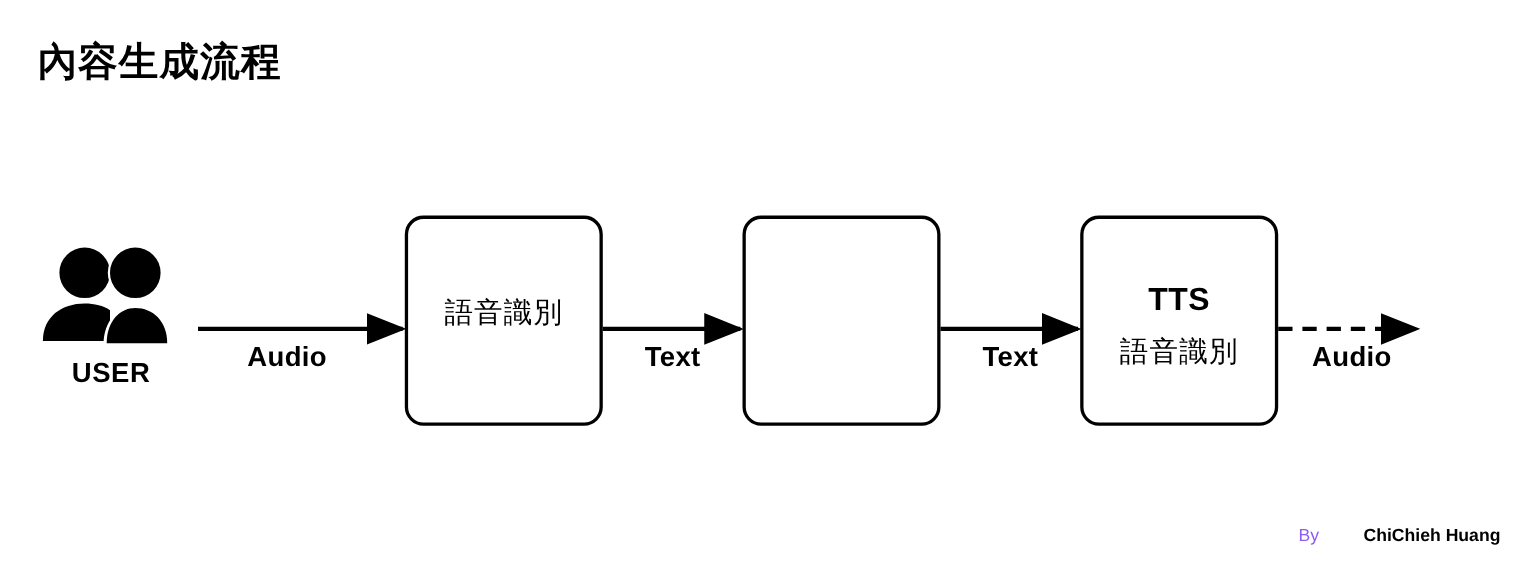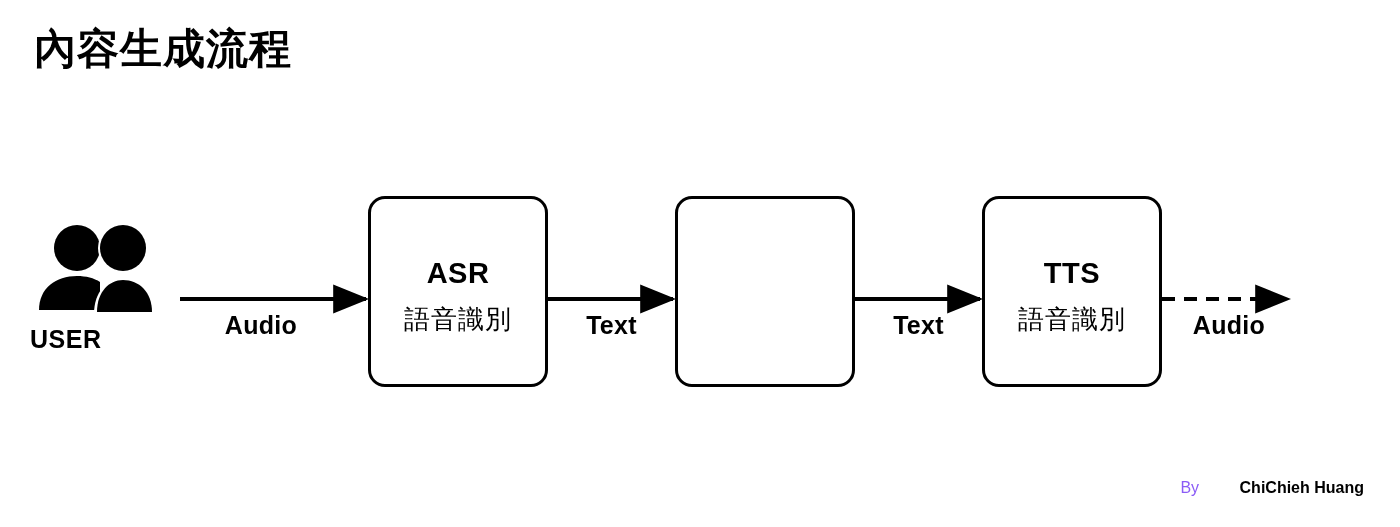--- a/index.html
+++ b/index.html
@@ -13,22 +13,22 @@
     position: relative;
     font-family: "Liberation Sans", "DejaVu Sans", sans-serif;
     color: #000000;
     overflow: hidden;
   }
 
   
   #page-title {
     position: absolute;
     left: 34px;
-    top: 26px;
-    font-size: 42px;
+    top: 36px;
+    font-size: 36px;
     font-weight: bold;
     letter-spacing: 1px;
     line-height: 1.1;
     white-space: nowrap;
   }
 
   
   #flow-canvas {
     position: absolute;
     left: 0;
@@ -53,21 +53,21 @@
     height: 92px;
     display: flex;
     align-items: flex-start;
     justify-content: center;
   }
   #user-label {
     position: absolute;
     left: 0;
     top: 103px;
     width: 142px;
-    text-align: left;
+    text-align: center;
     font-size: 25px;
     font-weight: bold;
     letter-spacing: 0.5px;
   }
 
   
   .proc-box {
     position: absolute;
     top: 196px;
     width: 180px;
@@ -167,21 +167,20 @@
       <circle cx="86" cy="26" r="23" fill="#000000"></circle>
       <path d="M57,92 C57,70 70,56 86,56 C104,56 118,70 118,92 Z" fill="#ffffff"></path>
       <path d="M60,90 C60,70 72,58 86,58 C102,58 115,70 115,90 Z" fill="#000000"></path>
     </svg>
   </div>
   <div id="user-label">USER</div>
 </div>
 
 <div id="box-asr" class="proc-box">
   <div class="proc-inner">
-    <div class="proc-abbr">ASR</div>
     <div class="proc-zh">語音識別</div>
   </div>
 </div>
 
 <div id="box-llm" class="proc-box">
   <div class="proc-inner">
   </div>
 </div>
 
 <div id="box-tts" class="proc-box">

